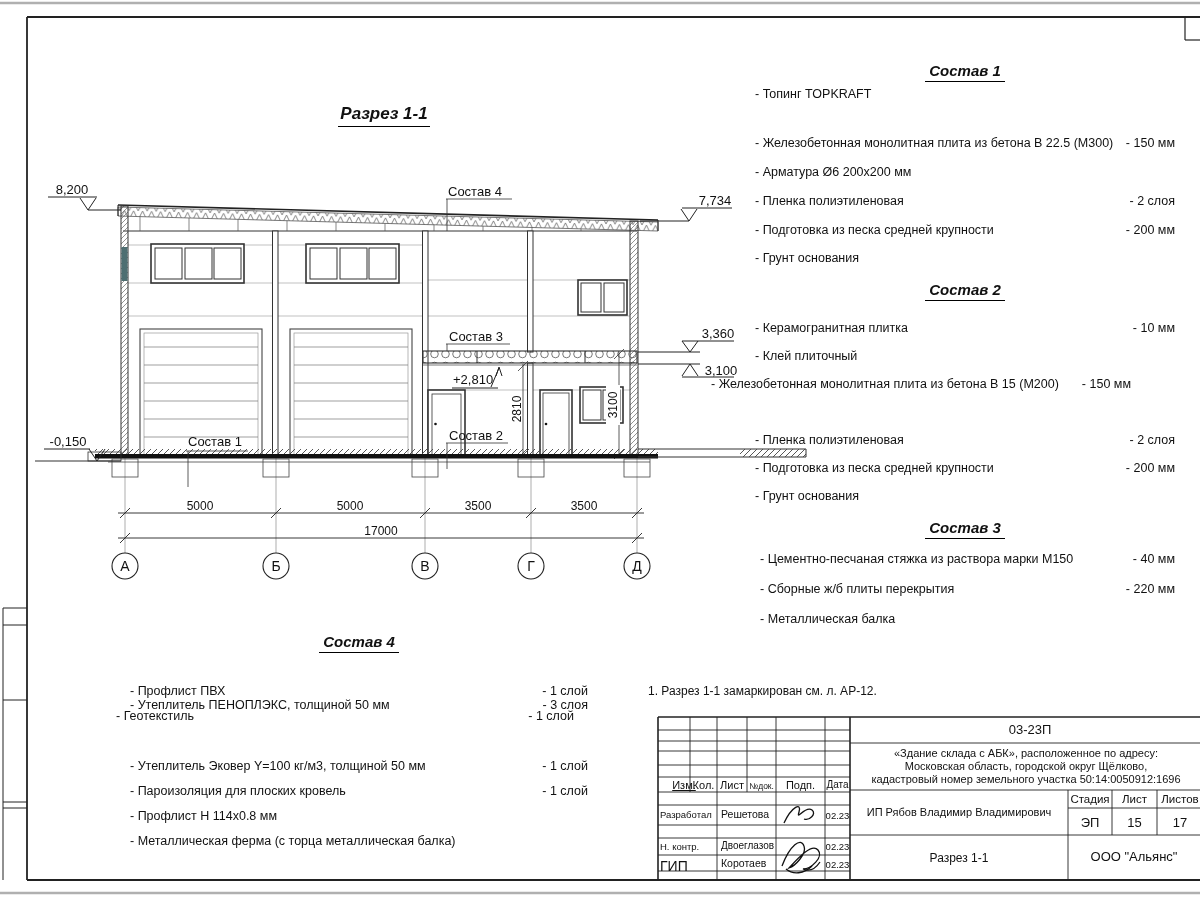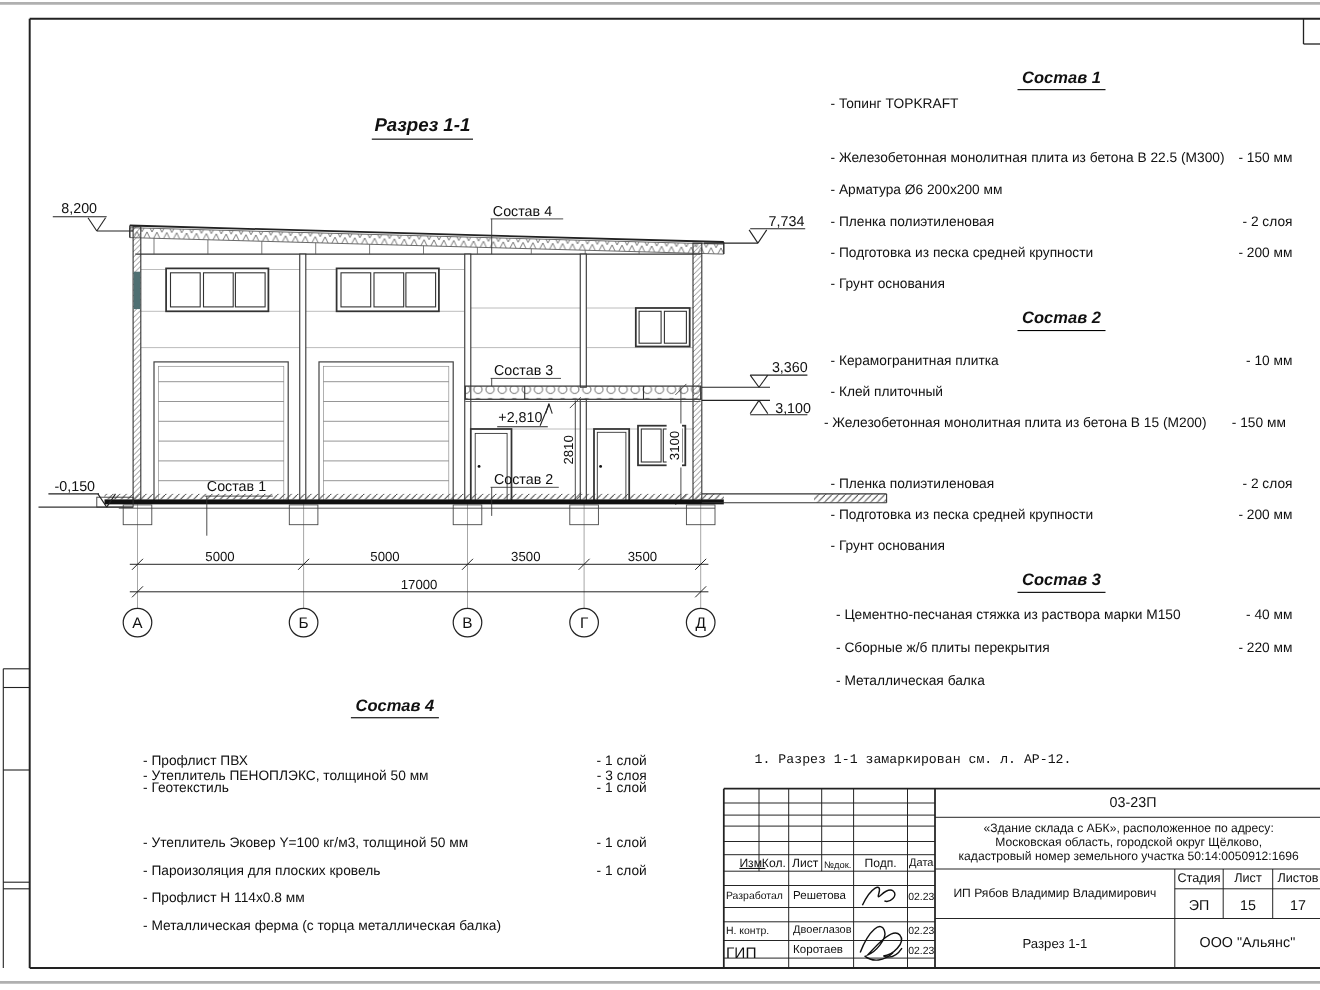--- a/index.html
+++ b/index.html
@@ -373,21 +373,21 @@
   <span class="u">Состав 2</span>
 </div>
 <div class="comp-item" style="left:755px;top:321px;width:420px;">
   <span>- Керамогранитная плитка</span>
       <span>- 10 мм</span>
 </div>
 <div class="comp-item" style="left:755px;top:349px;width:420px;">
   <span>- Клей плиточный</span>
       <span></span>
 </div>
-<div class="comp-item" style="left:749px;top:377px;width:420px;">
+<div class="comp-item" style="left:711px;top:377px;width:420px;">
   <span>- Железобетонная  монолитная плита из бетона В 15 (М200)</span>
       <span>- 150 мм</span>
 </div>
 <div class="comp-item" style="left:755px;top:433px;width:420px;">
   <span>- Пленка полиэтиленовая</span>
       <span>- 2 слоя</span>
 </div>
 <div class="comp-item" style="left:755px;top:461px;width:420px;">
   <span>- Подготовка из песка средней  крупности</span>
       <span>- 200 мм</span>
@@ -413,21 +413,21 @@
       <span></span>
 </div>
 
 <div class="comp-head" style="left:130px;top:633px;width:458px;">
   <span class="u">Состав 4</span>
 </div>
 <div class="comp-item" style="left:130px;top:684px;width:458px;">
   <span>- Профлист ПВХ</span>
       <span>- 1 слой</span>
 </div>
-<div class="comp-item" style="left:130px;top:709px;width:458px;align-items:center;">
+<div class="comp-item" style="left:116px;top:709px;width:458px;align-items:center;">
   <span>- Геотекстиль</span>
       <span>- 1 слой</span>
 </div>
 <div class="comp-item" style="left:130px;top:698px;width:458px;">
   <span>- Утеплитель ПЕНОПЛЭКС, толщиной 50 мм</span>
       <span>- 3 слоя</span>
 </div>
 <div class="comp-item" style="left:130px;top:759px;width:458px;">
   <span>- Утеплитель Эковер Y=100 кг/м3, толщиной 50 мм</span>
       <span>- 1 слой</span>
@@ -438,21 +438,21 @@
 </div>
 <div class="comp-item" style="left:130px;top:809px;width:458px;">
   <span>- Профлист Н 114х0.8 мм</span>
       <span></span>
 </div>
 <div class="comp-item" style="left:130px;top:834px;width:458px;">
   <span>- Металлическая ферма (с торца металлическая балка)</span>
       <span></span>
 </div>
 
-<div class="txt" style="left:686px;top:684px;font-size:12px;font-family:Liberation Mono, monospace;">1. Разрез 1-1 замаркирован см. л. АР-12.</div>
+<div class="txt" style="left:648px;top:684px;font-size:12px;">1. Разрез 1-1 замаркирован см. л. АР-12.</div>
 
 <div class="tb-txt" style="left:880px;top:722px;width:300px;font-size:13px;">03-23П</div>
 <div class="tb-txt" style="left:858px;top:747px;width:336px;">«Здание склада с АБК», расположенное по адресу:</div>
 <div class="tb-txt" style="left:858px;top:760px;width:336px;">Московская область, городской округ Щёлково,</div>
 <div class="tb-txt" style="left:858px;top:773px;width:336px;">кадастровый номер земельного участка 50:14:0050912:1696</div>
 <div class="tb-txt" style="left:852px;top:806px;width:214px;">ИП Рябов Владимир Владимирович</div>
 
 <div class="tb-txt" style="left:1068px;top:793px;width:44px;font-size:11.5px;">Стадия</div>
 <div class="tb-txt" style="left:1112px;top:793px;width:45px;font-size:11.5px;">Лист</div>
 <div class="tb-txt" style="left:1157px;top:793px;width:46px;font-size:11.5px;">Листов</div>

